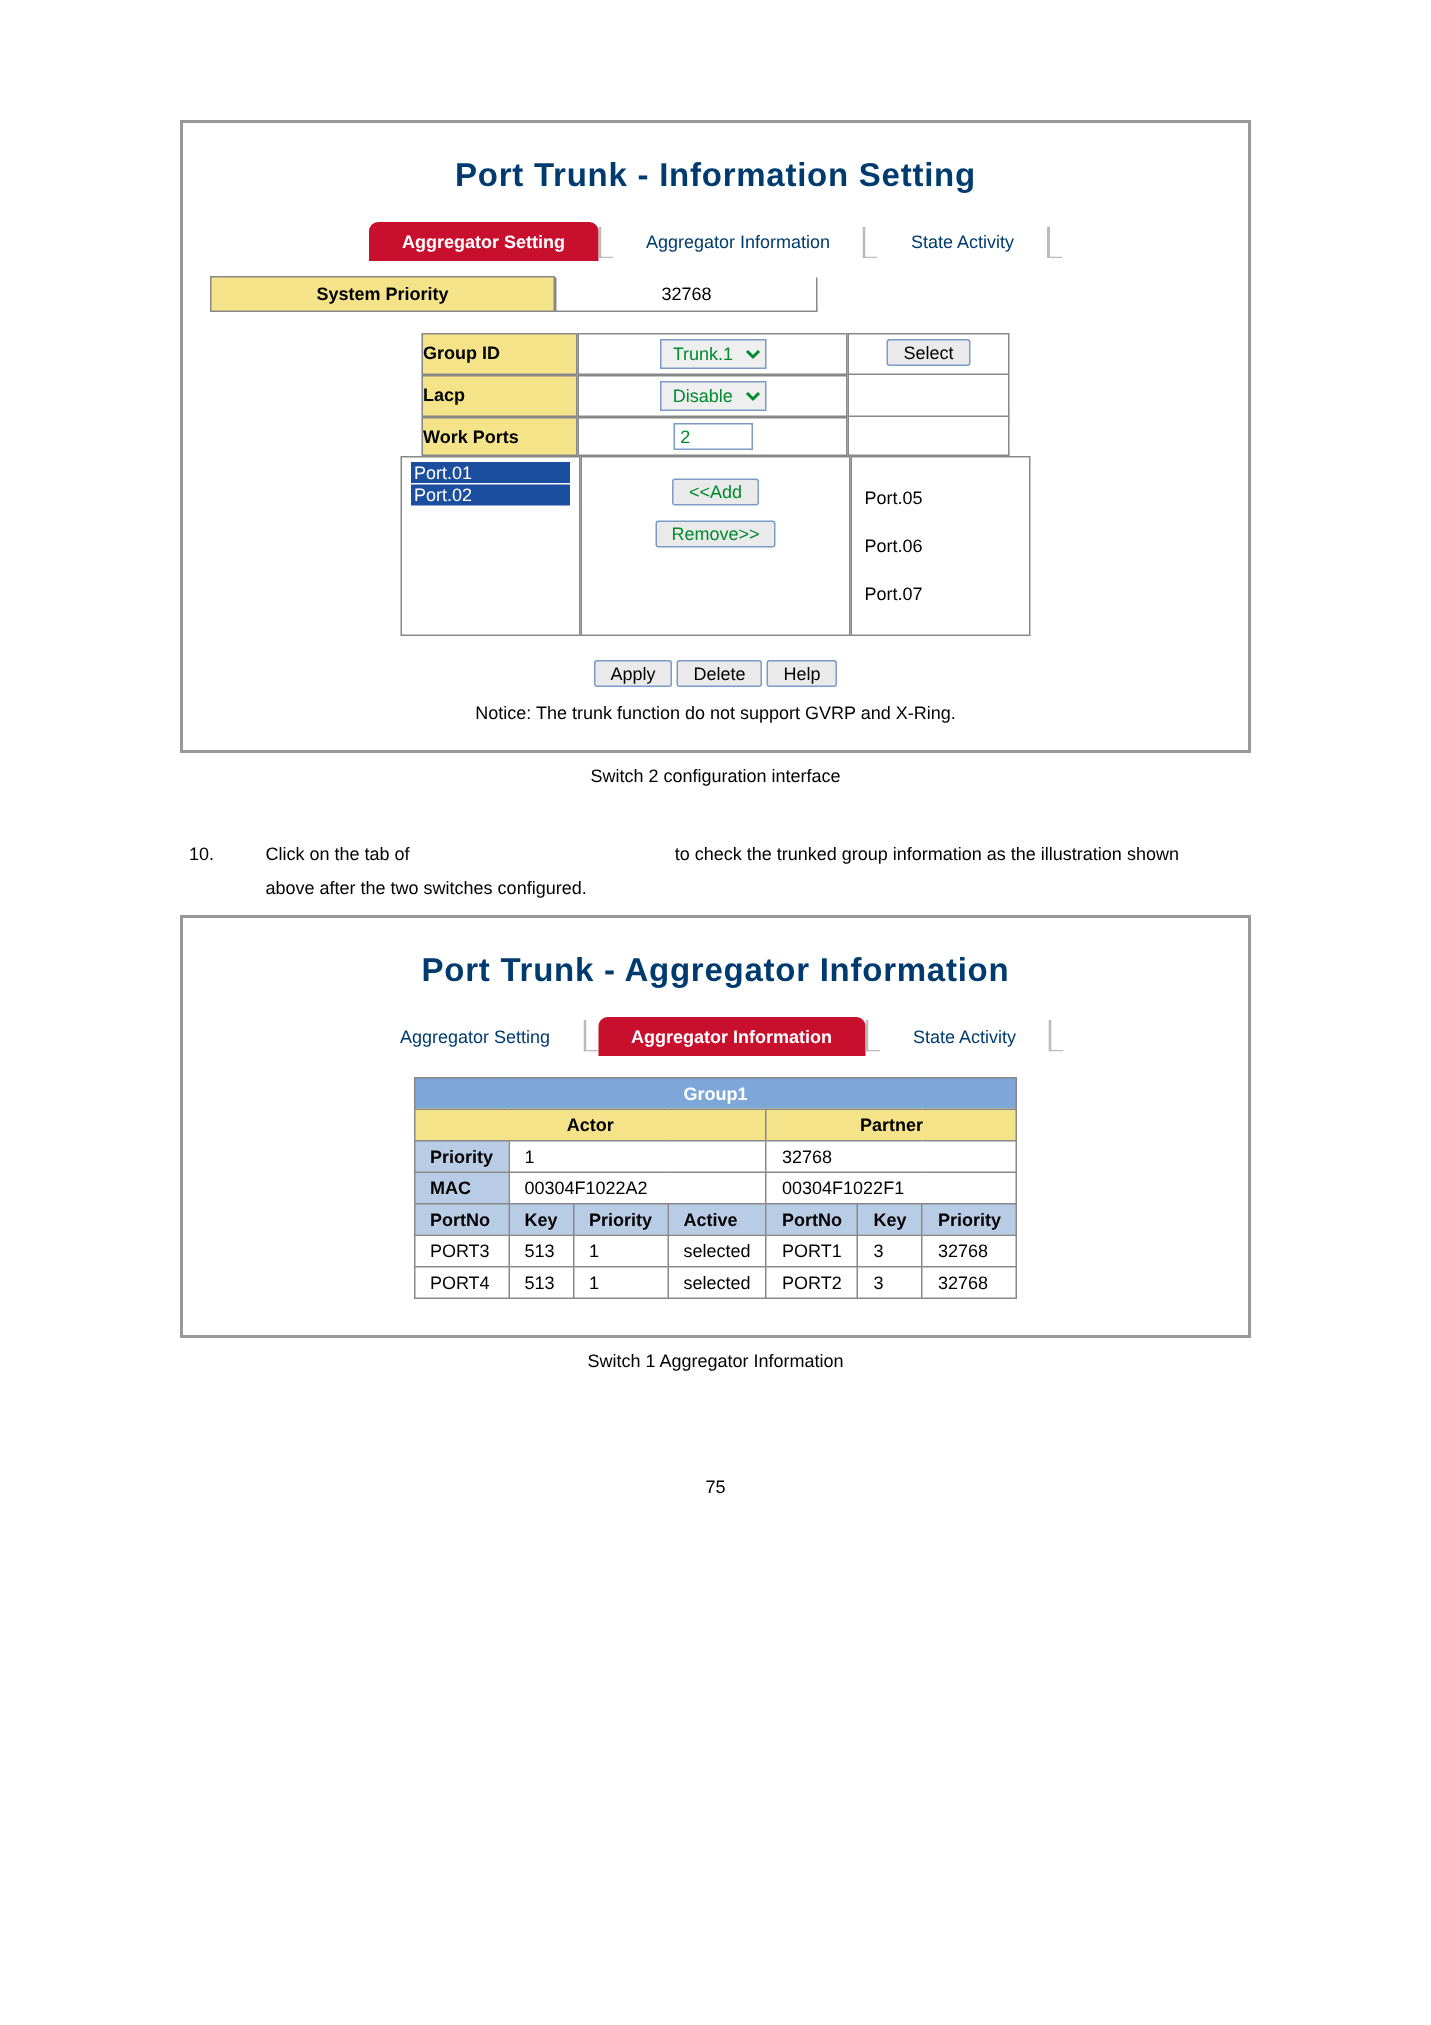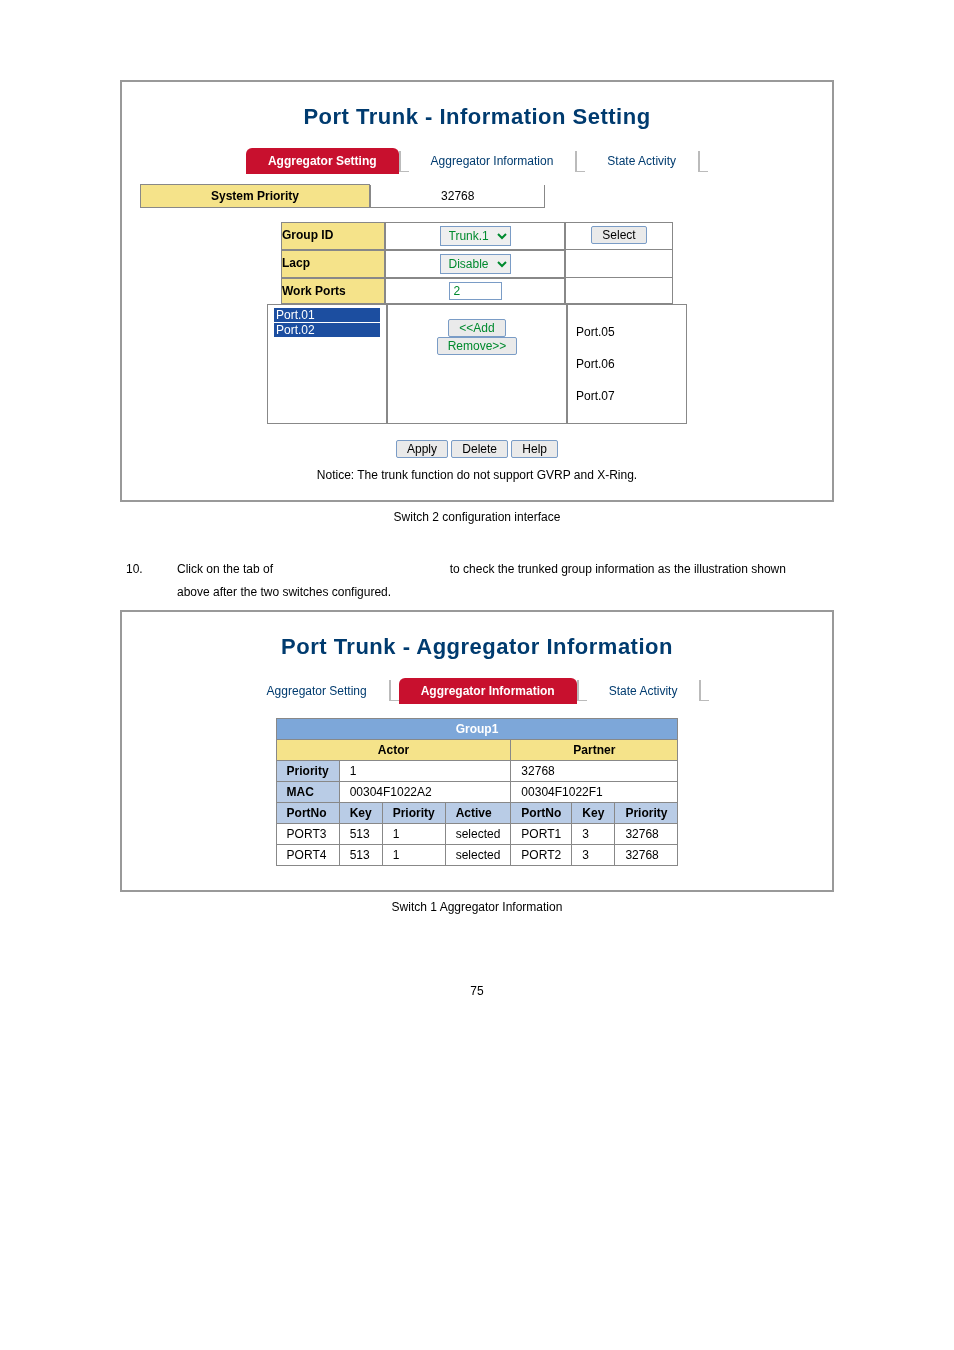--- a/index.html
+++ b/index.html
@@ -20,21 +20,21 @@
   .cfg-row{display:flex;gap:0}
   .cell-h{background:#f5e38a;border:1px solid #888;padding:5px 0;font-weight:bold;width:104px;box-sizing:border-box}
   .cell-v{border:1px solid #888;padding:3px 0;text-align:center;width:180px;box-sizing:border-box}
   .cell-r{border:1px solid #888;padding:3px 0;width:108px;box-sizing:border-box;display:flex;align-items:flex-start;justify-content:center}
   .green{color:#008a2e}
   .select-ctrl, input[type=text]{font-family:inherit;font-size:12px;color:#008a2e;border:1px solid #7a9cc6;padding:1px 4px}
   .btn{font-family:inherit;font-size:12px;color:#008a2e;border:1px solid #7a9cc6;background:#eaeaea;padding:1px 10px;border-radius:2px;cursor:pointer}
   .portlist{border:1px solid #888;width:120px;height:120px;box-sizing:border-box;overflow:auto;text-align:left;padding:2px 6px}
   .portlist.sel .pitem{background:#1c4ea0;color:#fff;padding:0 2px;margin:1px 0}
   .portlist .pitem{padding:0 2px;margin:18px 0}
-  .mid-cell{border:1px solid #888;width:180px;height:120px;box-sizing:border-box;display:flex;flex-direction:column;align-items:center;justify-content:flex-start;padding:14px 0}
+  .mid-cell{border:1px solid #888;width:180px;height:120px;box-sizing:border-box;display:flex;flex-direction:column;align-items:center;justify-content:flex-start;gap:10px;padding:14px 0}
 
   .actions{text-align:center;margin:16px 0 10px 0}
   .notice{text-align:center;margin-top:6px}
 
   .caption{text-align:center;font-size:12px;margin:6px 0 34px 0}
 
   .step{display:flex;align-items:baseline;gap:25px;margin:10px 0 6px 6px;line-height:1.9}
   .step .num{width:26px}
 
   .info-tbl{margin:14px auto 6px auto;border-collapse:collapse}

